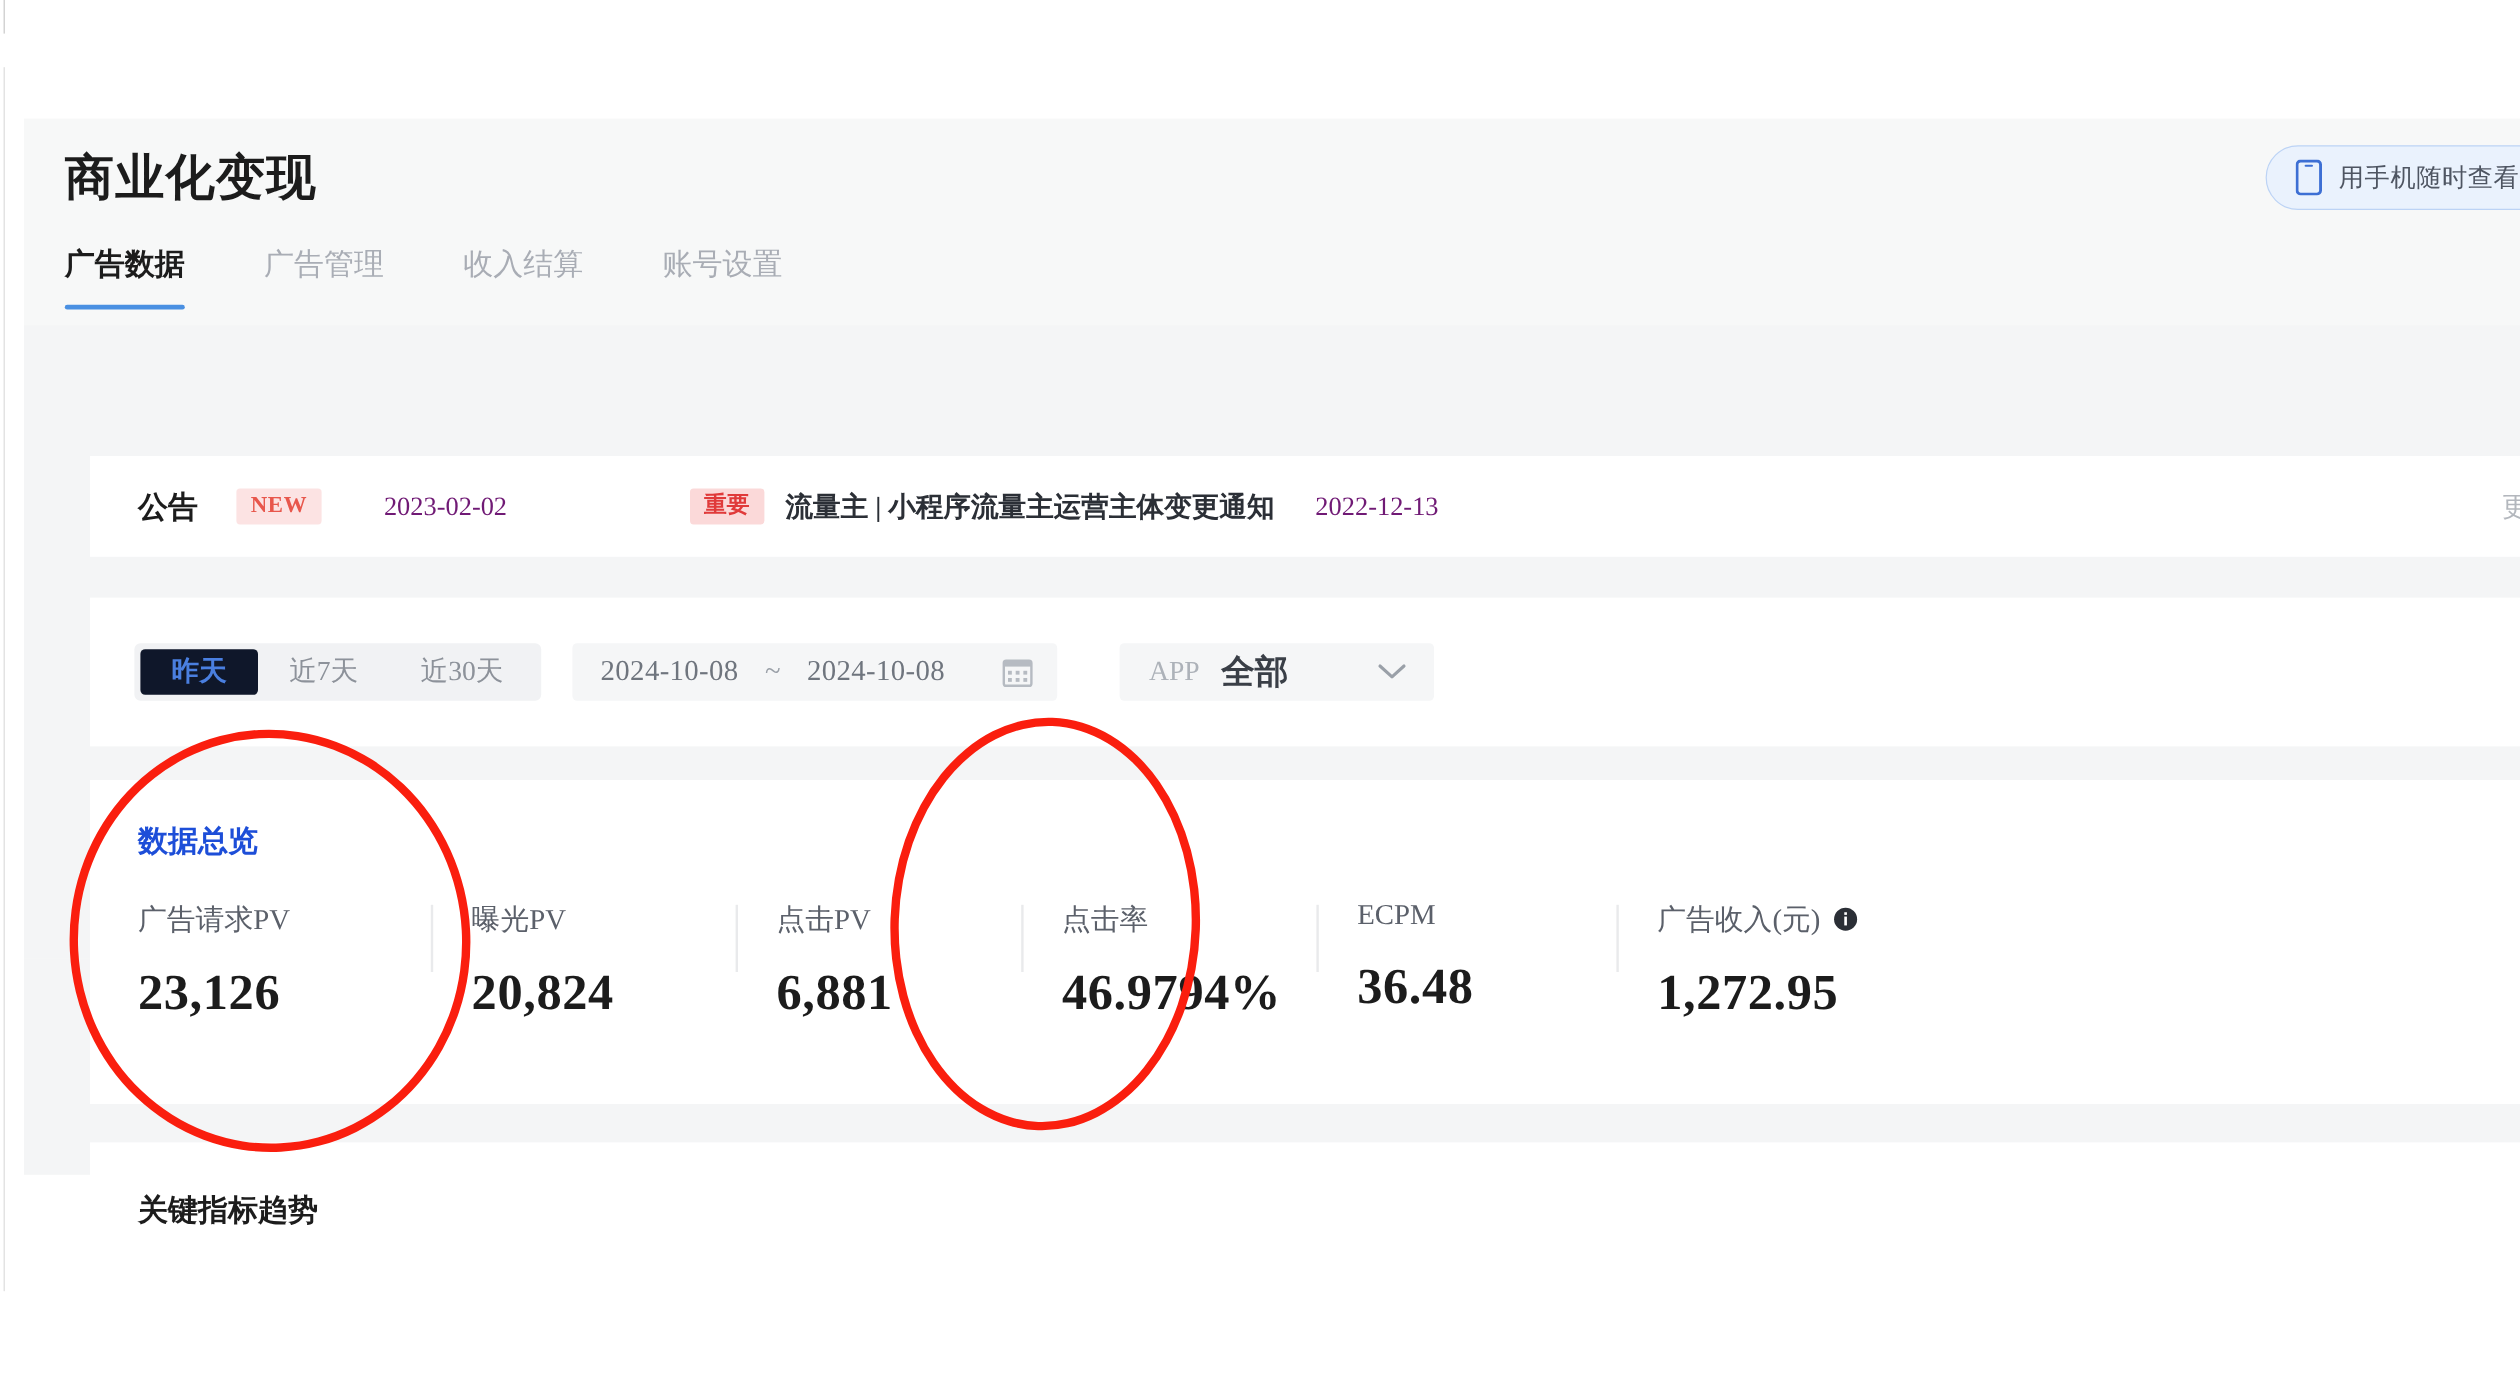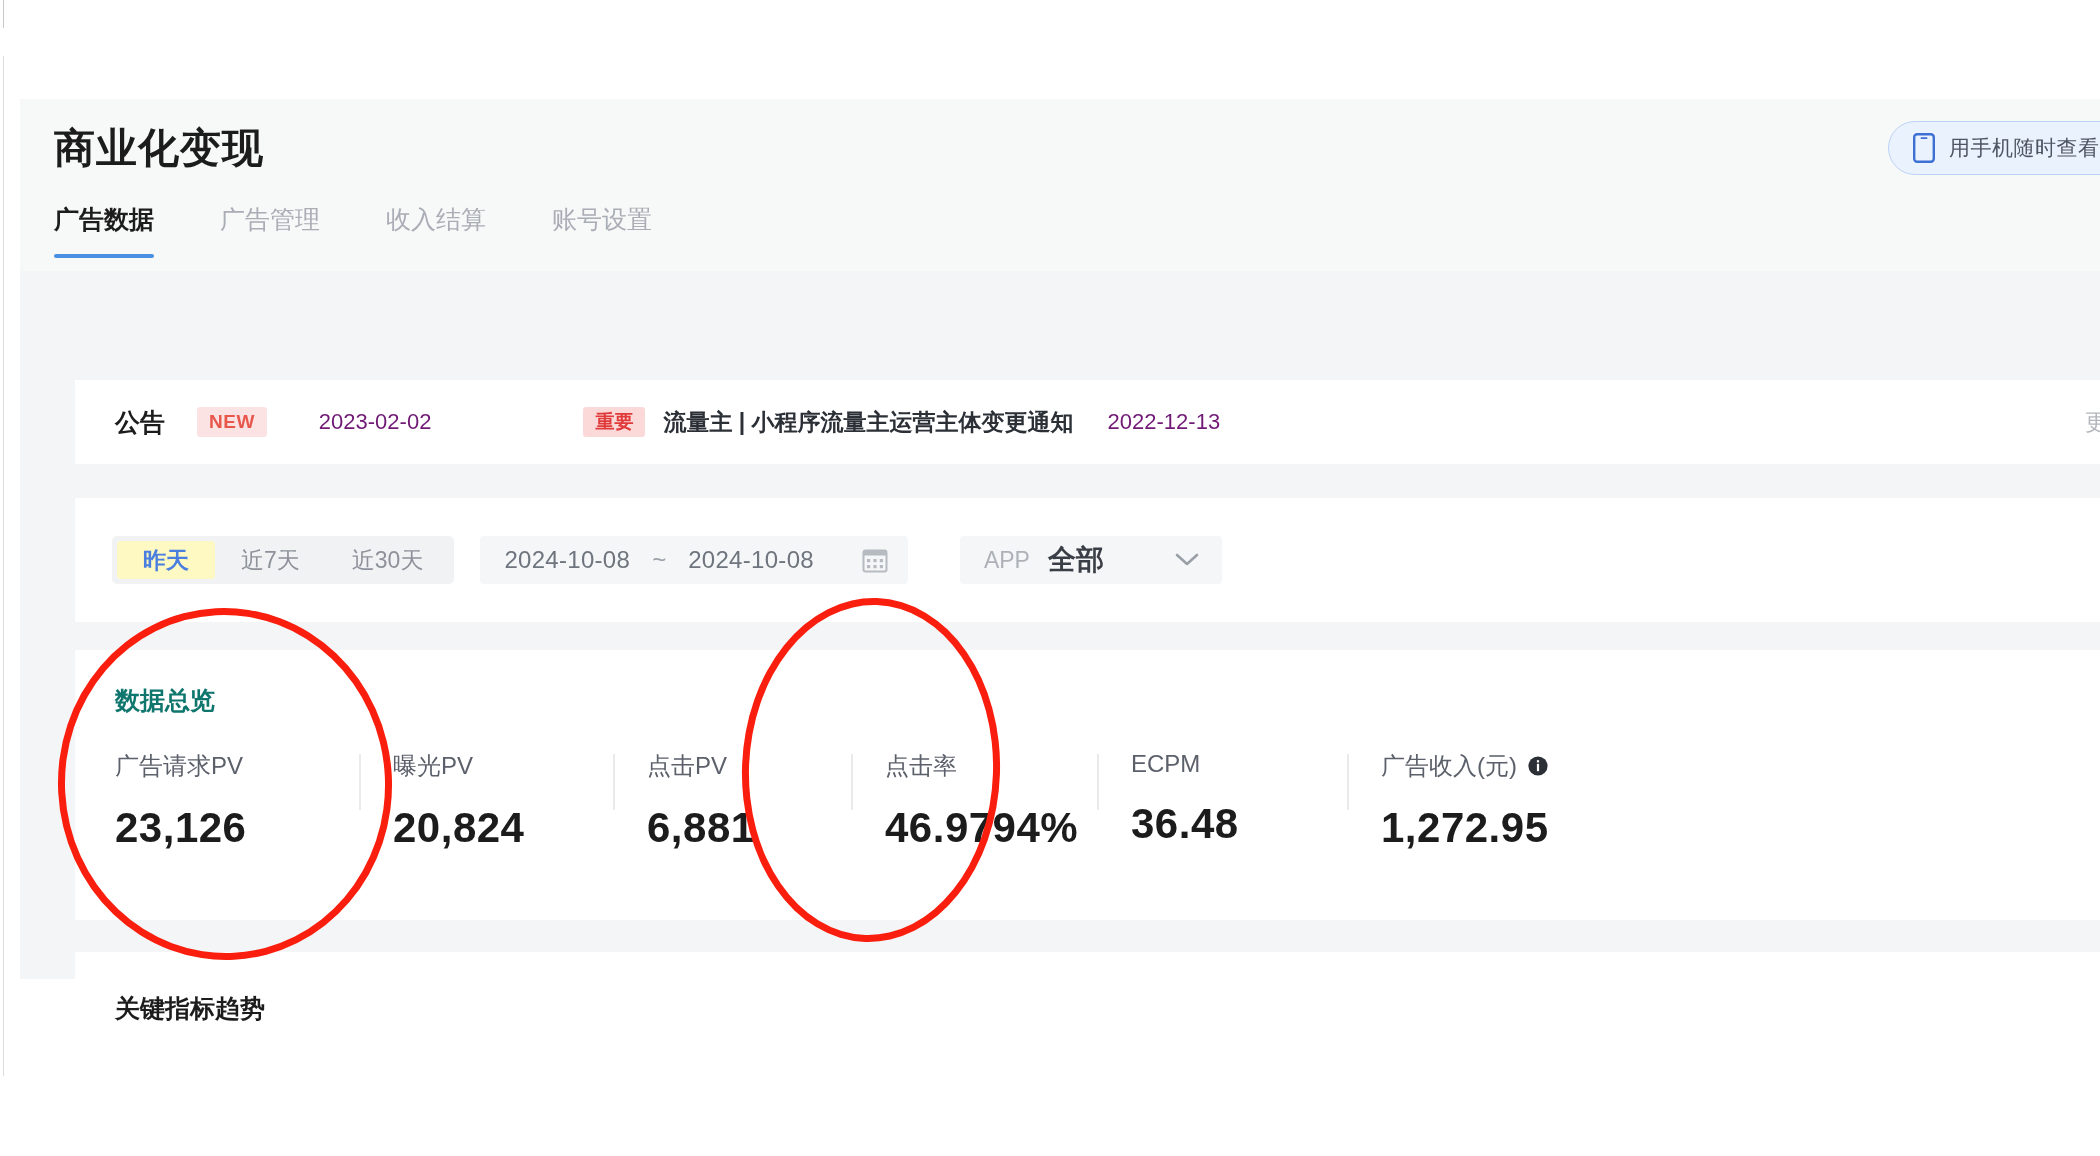--- a/index.html
+++ b/index.html
@@ -14,20 +14,21 @@
     font-family: "Liberation Sans", "DejaVu Sans", sans-serif;
     -webkit-font-smoothing: antialiased;
   }
 
   
   #screen {
     position: relative;
     width: 2100px;
     height: 1156px;
     background: #ffffff;
+    font-family: Liberation Serif, serif;
   }
 
   
   .window-edge {
     position: absolute;
     left: 3px;
     top: 0px;
     width: 1px;
     height: 28px;
     background: #c9c9c9;
@@ -238,21 +239,21 @@
   }
   .seg-item {
     font-size: 23px;
     color: #8d929a;
     padding: 0 26px;
     line-height: 38px;
     border-radius: 4px;
     white-space: nowrap;
   }
   .seg-item.active {
-    background: #fef9c3;
+    background: #0f172a;
     color: #4a7fe0;
     font-weight: 600;
   }
   .daterange {
     display: flex;
     align-items: center;
     background: #f5f6f7;
     height: 48px;
     margin-left: 26px;
     padding: 0 20px 0 24px;
@@ -293,21 +294,21 @@
   }
   .appsel .chev { margin-left: auto; display: inline-flex; }
 
   
   .ov-title {
     position: absolute;
     left: 40px;
     top: 34px;
     font-size: 25px;
     font-weight: bold;
-    color: #0f766e;
+    color: #1d4ed8;
   }
   .metrics {
     position: absolute;
     left: 40px;
     top: 100px;
     right: 0;
     display: flex;
   }
   .metric {
     position: relative;

